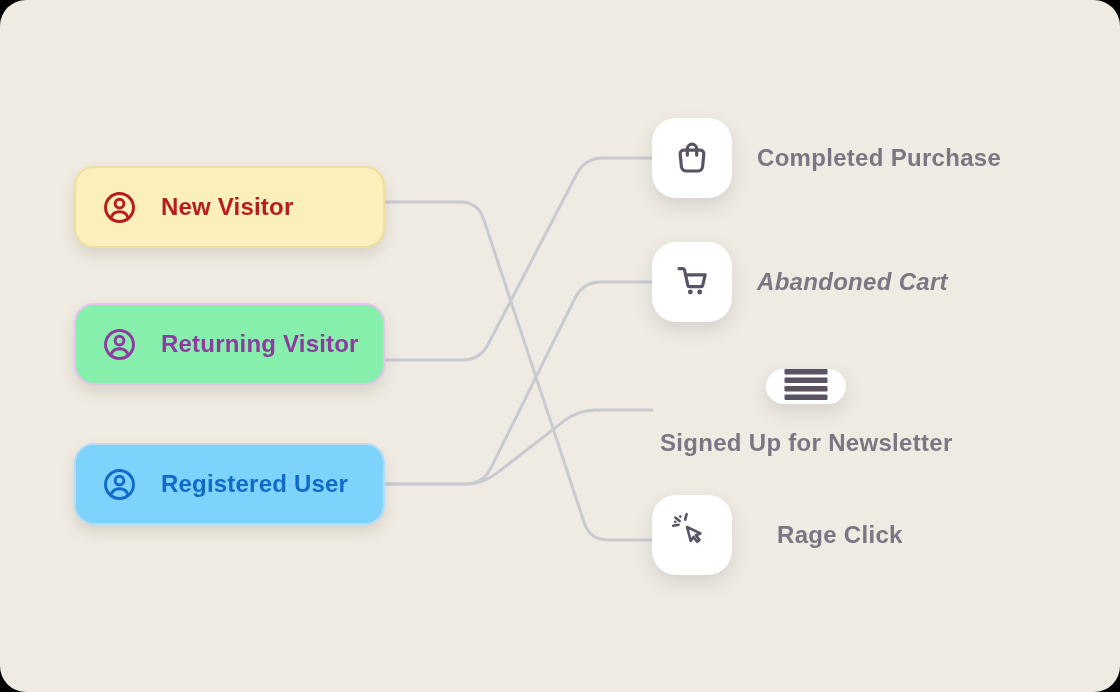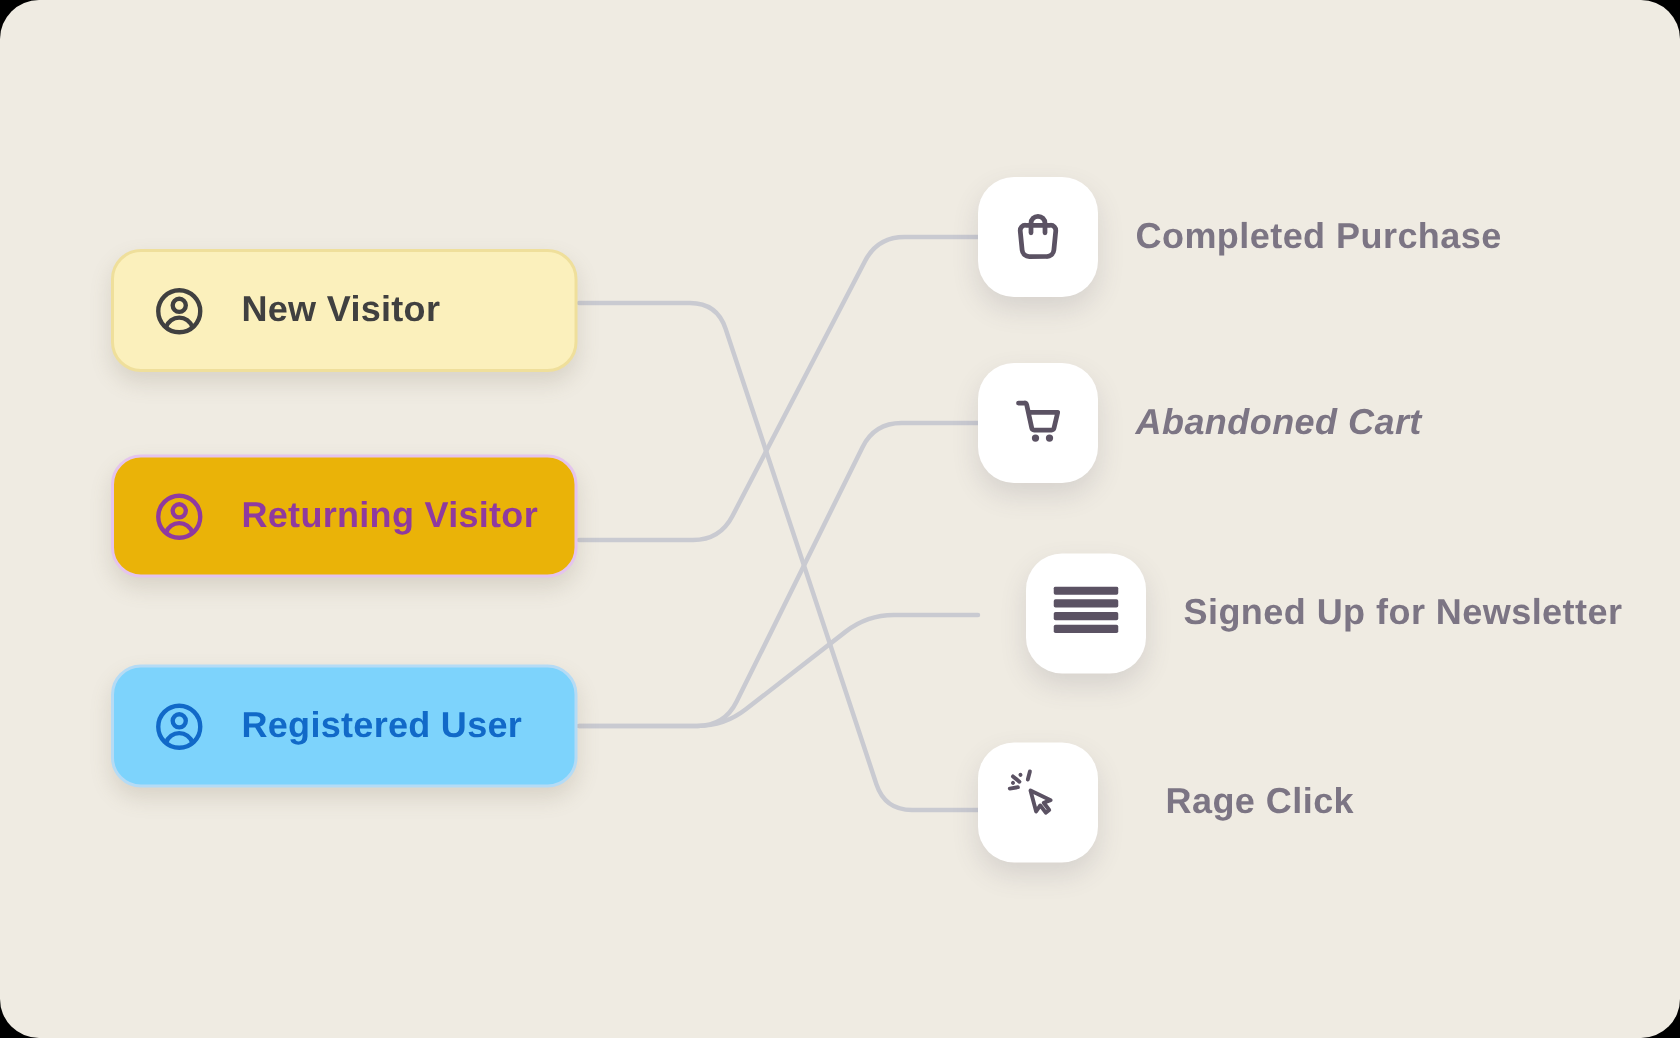--- a/index.html
+++ b/index.html
@@ -23,32 +23,32 @@
 <div class="stage" style="background: rgb(0, 0, 0);">
   <div class="page" id="flow-canvas" style="background: rgb(239, 235, 226); border-radius: 26px;">
 
     <svg class="edges" id="edges-svg" viewBox="0 0 1120 692">
         <path d="M 386 202 L 460.0 202.0 Q 478 202 483.7 219.1 L 584.3 522.9 Q 590 540 608.0 540.0 L 652 540" fill="none" stroke="#C9CAD1" stroke-width="3" stroke-linecap="round"></path>
         <path d="M 386 360 L 462.0 360.0 Q 480 360 488.3 344.0 L 576.7 174.0 Q 585 158 603.0 158.0 L 652 158" fill="none" stroke="#C9CAD1" stroke-width="3" stroke-linecap="round"></path>
         <path d="M 386 484 L 465.0 484.0 Q 483 484 491.0 467.9 L 575.0 298.1 Q 583 282 601.0 282.0 L 652 282" fill="none" stroke="#C9CAD1" stroke-width="3" stroke-linecap="round"></path>
         <path d="M 386 484 L 465.0 484.0 Q 483 484 497.2 472.9 L 563.8 421.1 Q 578 410 596.0 410.0 L 652 410" fill="none" stroke="#C9CAD1" stroke-width="3" stroke-linecap="round"></path>
       </svg>
 
-    <div class="node" style="left: 74px; top: 166px; width: 311px; height: 82px; background: rgb(251, 240, 188); border-color: rgb(239, 223, 155); color: #404040;">
+    <div class="node" style="left: 74px; top: 166px; width: 311px; height: 82px; background: rgb(251, 240, 188); border-color: rgb(239, 223, 155); color: #b91c1c;">
       <span class="node-icon">
         <svg width="35" height="35" viewBox="0 0 24 24" fill="none" stroke="currentColor" stroke-width="2" stroke-linecap="round">
           <circle cx="12" cy="12" r="9.6"></circle>
             <circle cx="12" cy="9.3" r="3"></circle>
             <path d="M6 19.3a6.3 6.3 0 0 1 12 0"></path>
         </svg>
       </span>
       <span class="node-label">New Visitor</span>
     </div>
 
-    <div class="node" style="left: 74px; top: 303px; width: 311px; height: 82px; background: #eab308; border-color: rgb(228, 196, 238); color: rgb(143, 58, 159);">
+    <div class="node" style="left: 74px; top: 303px; width: 311px; height: 82px; background: #86efac; border-color: rgb(228, 196, 238); color: rgb(143, 58, 159);">
       <span class="node-icon">
         <svg width="35" height="35" viewBox="0 0 24 24" fill="none" stroke="currentColor" stroke-width="2" stroke-linecap="round">
           <circle cx="12" cy="12" r="9.6"></circle>
             <circle cx="12" cy="9.3" r="3"></circle>
             <path d="M6 19.3a6.3 6.3 0 0 1 12 0"></path>
         </svg>
       </span>
       <span class="node-label">Returning Visitor</span>
     </div>
 
@@ -81,21 +81,21 @@
           <svg width="40" height="40" viewBox="0 0 24 24" fill="none" stroke="#5B5263" stroke-width="1.9" stroke-linecap="round" stroke-linejoin="round">
             <path d="M4.2 5.2h2.3a1 1 0 0 1 1 .78l2 9.24a1 1 0 0 0 1 .78h6.9a1 1 0 0 0 1-.77l1.5-6.33H8.2"></path>
             <circle cx="11" cy="19.2" r="1.45" fill="#5B5263" stroke="none"></circle>
             <circle cx="16.6" cy="19.2" r="1.45" fill="#5B5263" stroke="none"></circle>
           </svg>
         </span>
       </div>
       <div class="event-label" style="color: rgb(124, 117, 132); font-style: italic;">Abandoned Cart</div>
     </div>
 
-    <div class="event-row" style="left: 684px; top: 369px; height: 80px;">
+    <div class="event-row" style="left: 660px; top: 369px; height: 80px; flex-direction: column;">
       <div class="event-box" style="width: 80px; height: 80px; background: rgb(255, 255, 255);">
         <span>
           <svg width="44" height="31" viewBox="0 0 44 31" fill="#5B5263">
             <rect x="0.5" y="0" width="43" height="5.5" rx="1.2"></rect>
             <rect x="0.5" y="8.5" width="43" height="5.5" rx="1.2"></rect>
             <rect x="0.5" y="17" width="43" height="5.5" rx="1.2"></rect>
             <rect x="0.5" y="25.5" width="43" height="5.5" rx="1.2"></rect>
           </svg>
         </span>
       </div>

